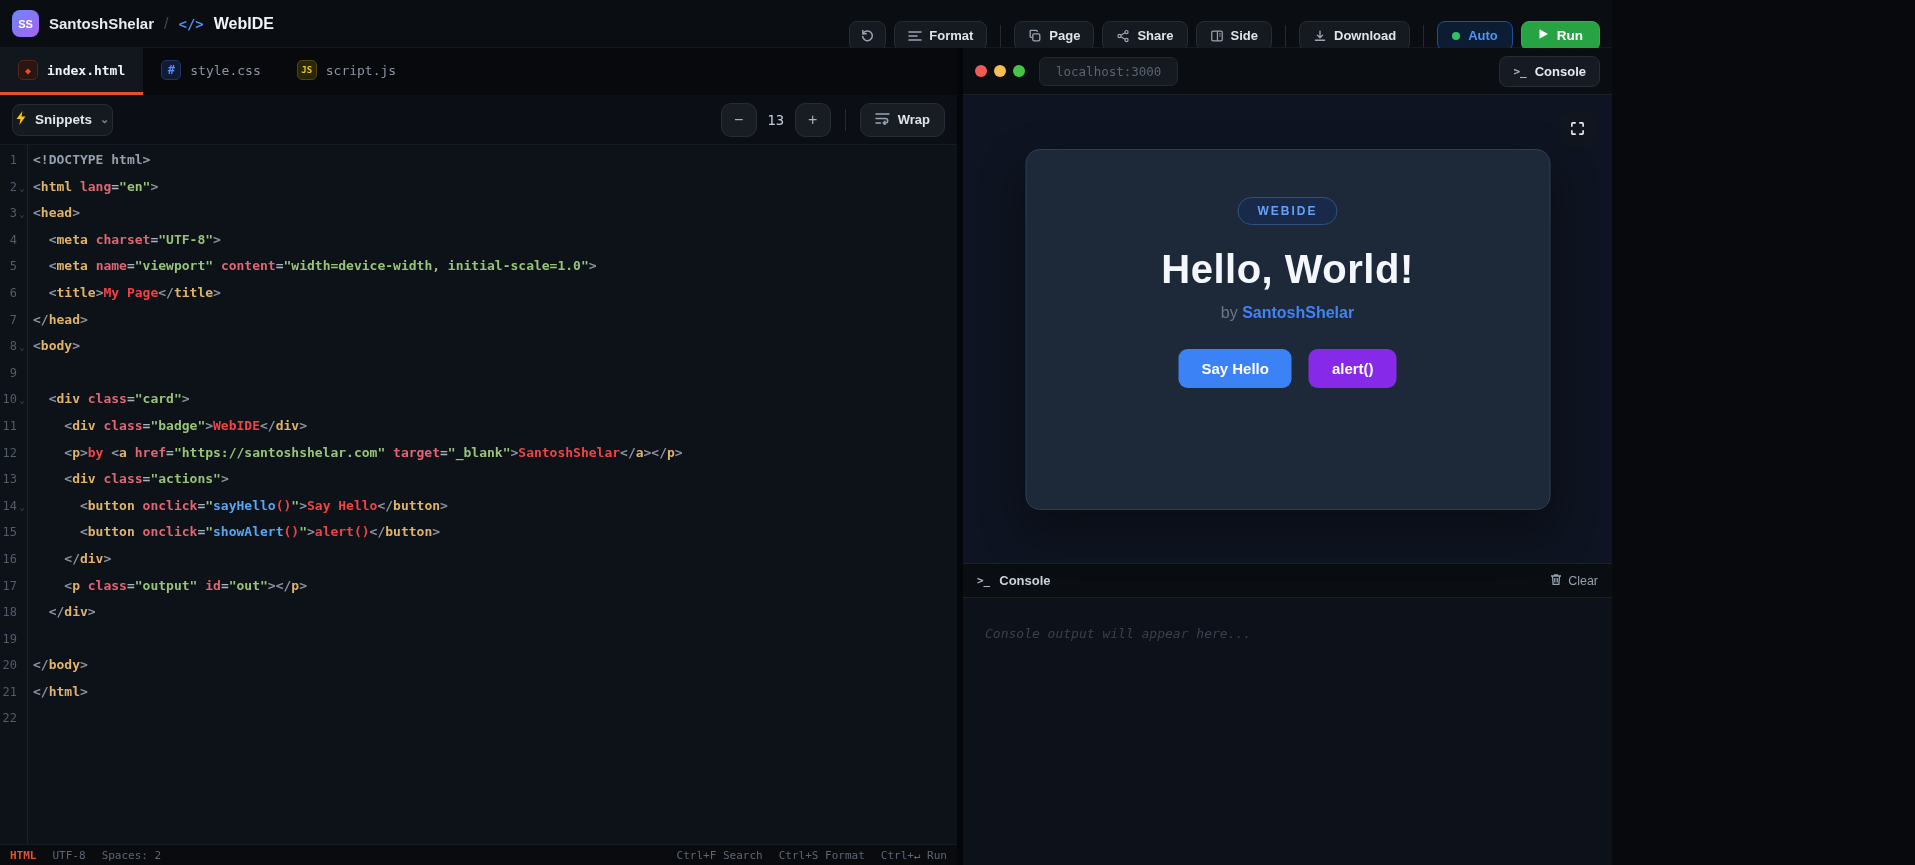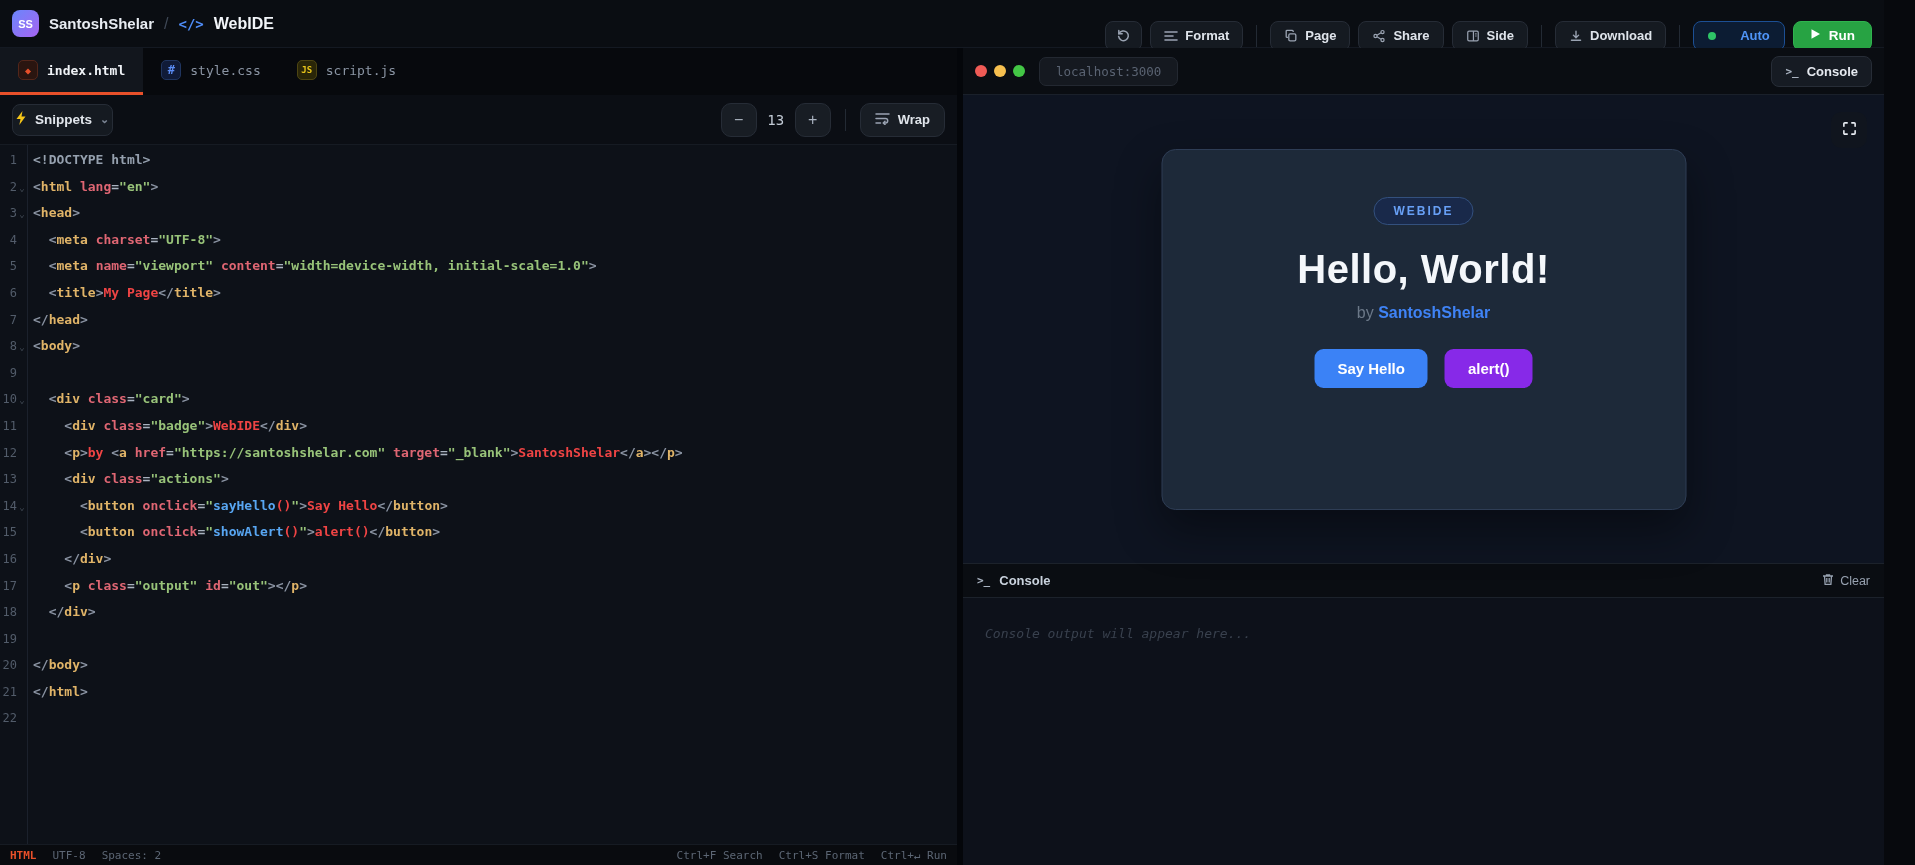--- a/index.html
+++ b/index.html
@@ -1,35 +1,35 @@
 <!DOCTYPE html>
 <html><head>
 <meta charset="utf-8">
 <style>
   * { margin:0; padding:0; box-sizing:border-box; }
   html,body { background:#07090d; }
-  .app { width:1884px; height:865px; display:flex; flex-direction:column; overflow:hidden;
+  .app { width:1612px; height:865px; display:flex; flex-direction:column; overflow:hidden;
          font-family:"Liberation Sans", sans-serif; color:#dfe4eb; }
 
   
   .topbar { height:48px; flex:0 0 48px; background:#0a0d12; border-bottom:1px solid #141922;
             display:flex; align-items:center; justify-content:space-between; padding:0 12px; }
   .tb-left { display:flex; align-items:center; gap:10px; }
   .logo { width:27px; height:27px; border-radius:8px; background:linear-gradient(135deg,#6a86fb,#a764f1);
           display:flex; align-items:center; justify-content:center; font-size:11px; font-weight:bold; color:#fff; }
   .proj-name { font-size:15px; font-weight:600; color:#e8ecf2; }
   .crumb-sep { color:#3f4856; font-size:16px; }
   .code-glyph { color:#4f8cf7; font-family:"DejaVu Sans Mono",monospace; font-weight:bold; font-size:14px; }
   .app-name { font-size:16px; font-weight:bold; color:#f2f5f9; }
   .tb-right { display:flex; align-items:center; gap:8px;margin-top:24px; }
   .tbtn { height:30px; display:flex; align-items:center; gap:7px; padding:0 13px; border-radius:8px;
           background:#151a21; border:1px solid #262c36; color:#dfe4eb; font-size:13px; font-weight:600; cursor:pointer; }
   .tbtn svg { display:block; }
   .vsep { width:1px; height:22px; background:#232a34; margin:0 5px; }
-  .auto-pill { height:30px; display:flex; align-items:center; gap:24px; padding:0 14px; border-radius:8px;
+  .auto-pill { height:30px; display:flex; align-items:center; gap:8px; padding:0 14px; border-radius:8px;
                background:#0c1c33; border:1px solid #1c4f94; color:#4f94f7; font-size:13px; font-weight:600; }
   .auto-dot { width:8px; height:8px; border-radius:50%; background:#2ec466; }
   .run-btn { height:30px; display:flex; align-items:center; gap:8px; padding:0 16px; border-radius:8px;
              background:#27a343; border:1px solid #2fb34e; color:#fff; font-size:13.5px; font-weight:bold; }
 
   
   .main { flex:1; display:flex; min-height:0; }
   .pane-left { width:957px; flex:0 0 957px; display:flex; flex-direction:column; background:#0d1118; min-height:0; }
   .splitter { width:6px; flex:0 0 6px; background:#04060a; }
   .pane-right { flex:1; display:flex; flex-direction:column; background:#7dd3fc; min-height:0; }

